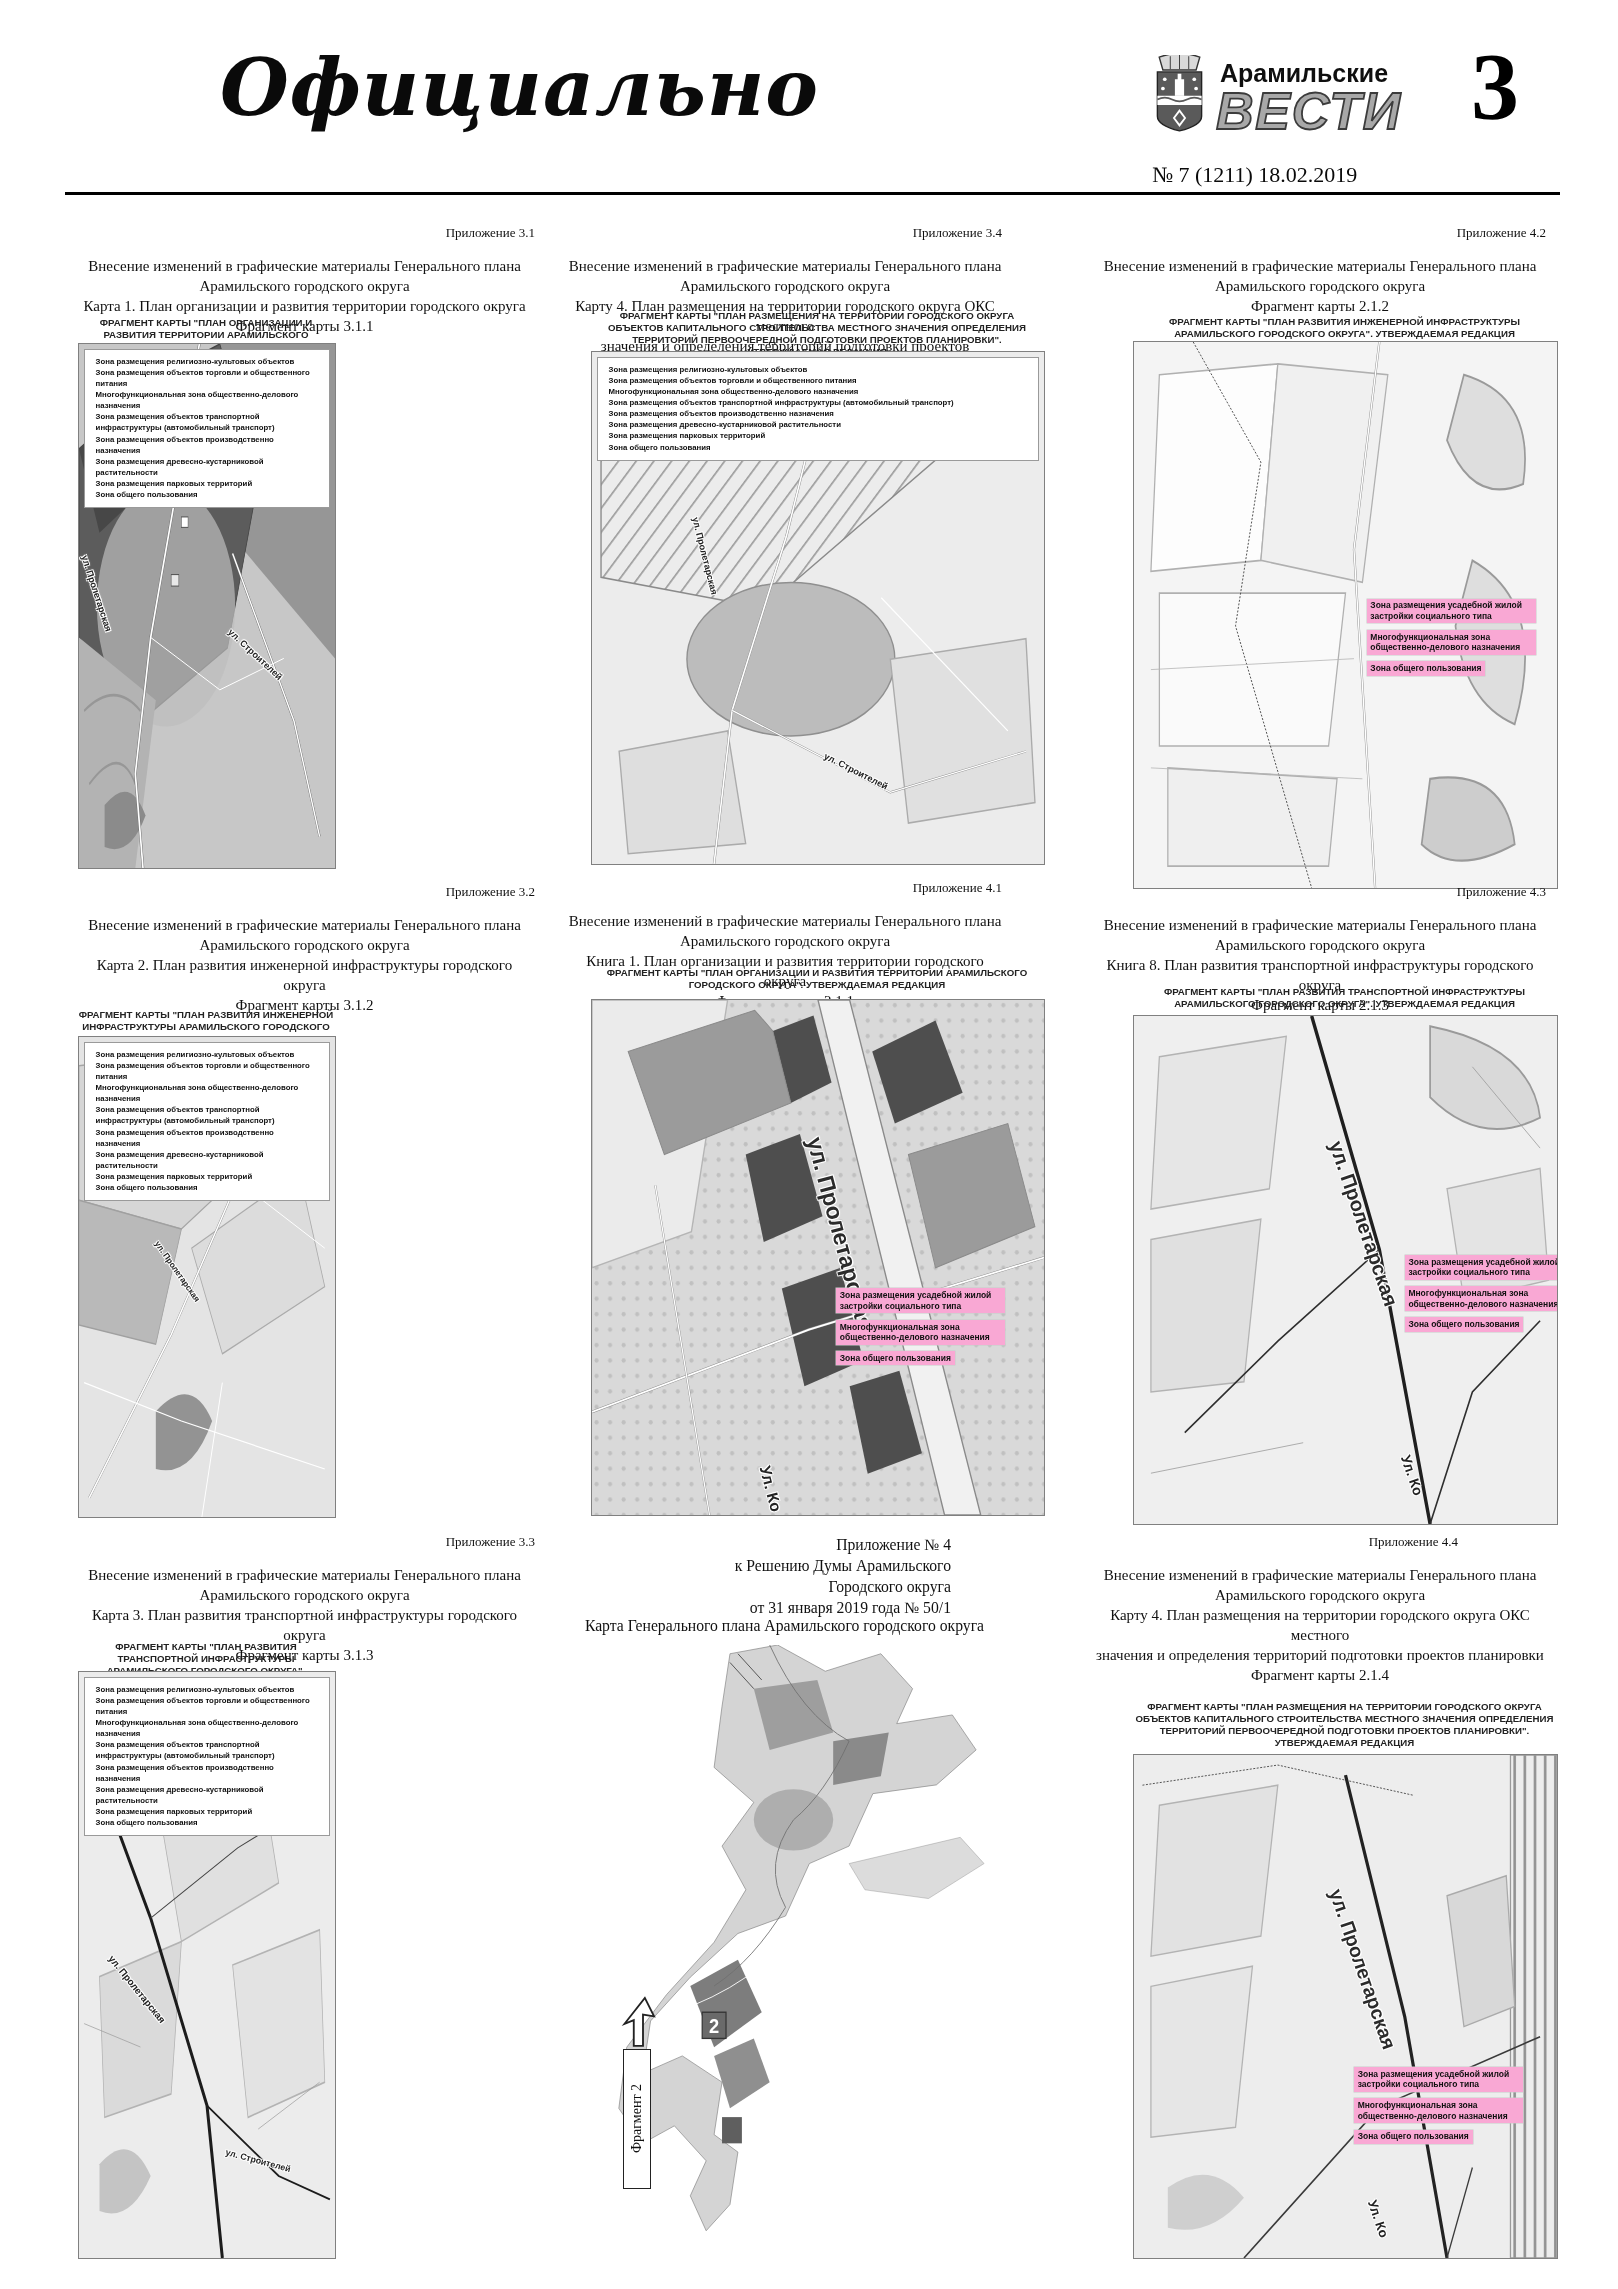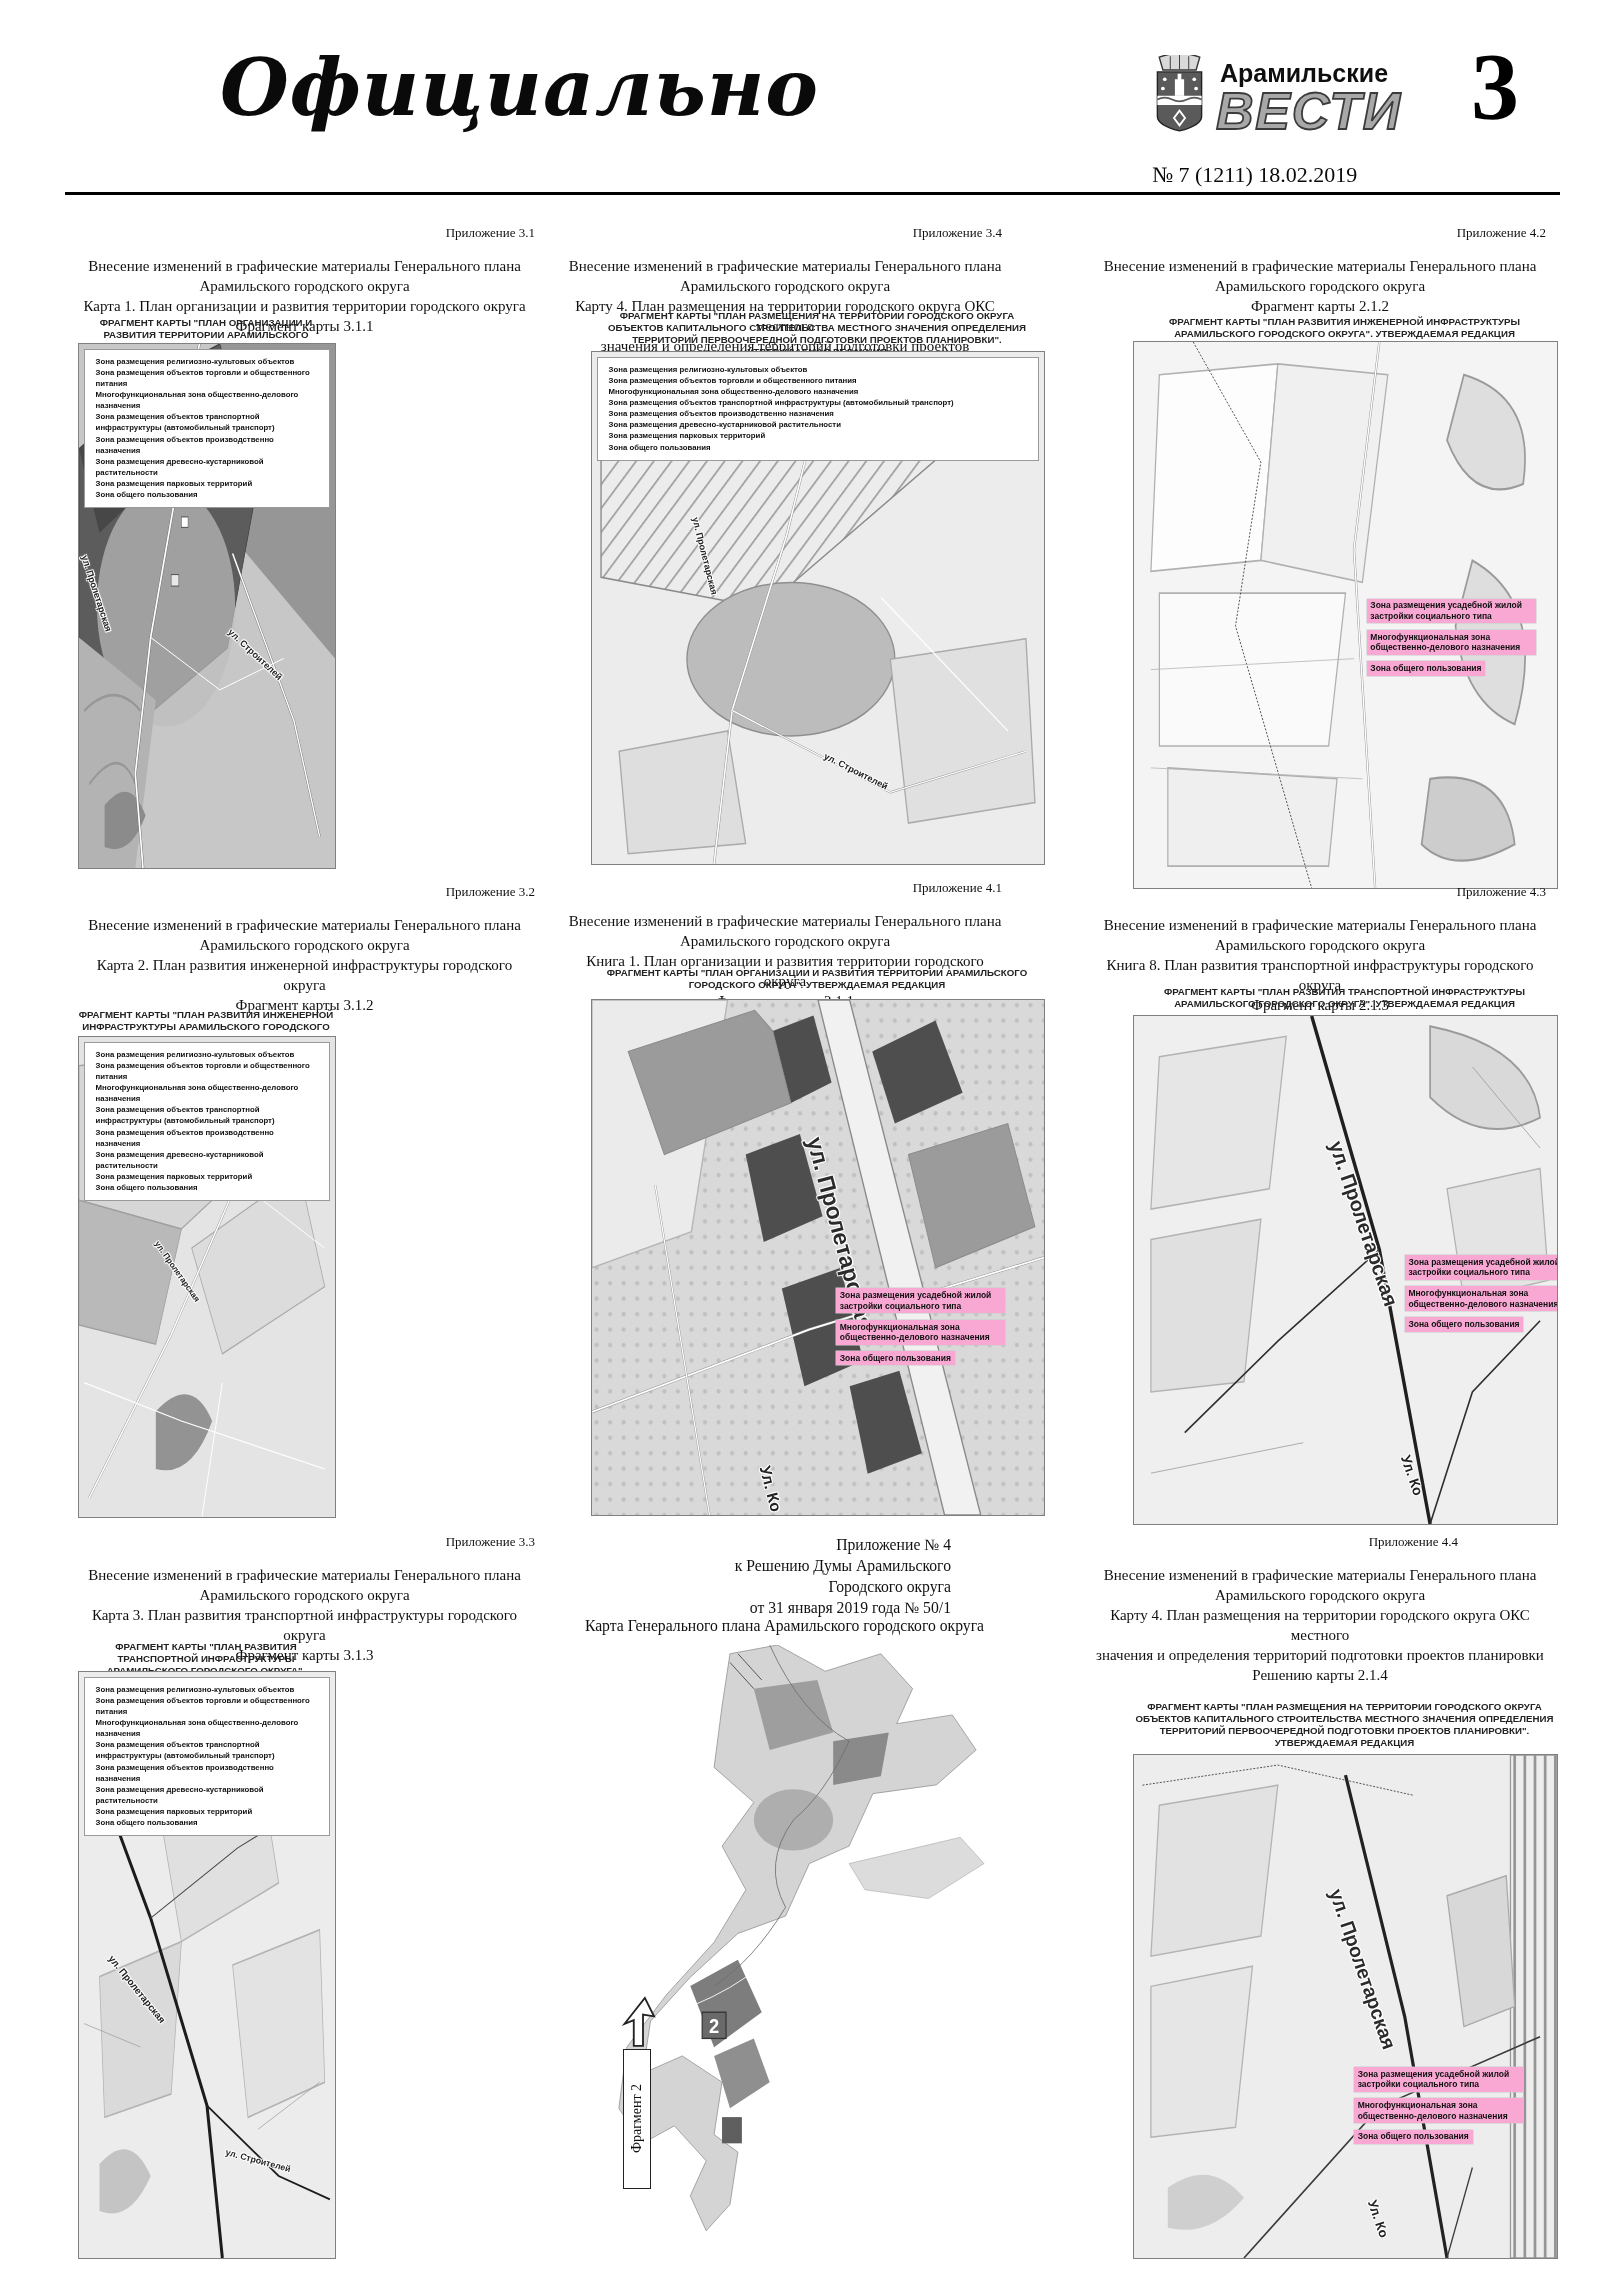--- a/index.html
+++ b/index.html
@@ -319,21 +319,21 @@
   </section>
   <div class="abs map-title-line" style="left:554px;top:1617px;width:461px;">Карта Генерального плана Арамильского городского округа</div>
 
   <section class="abs" style="left:1094px;top:1534px;width:452px;">
     <div class="appendix" style="padding-right:88px;">Приложение 4.4</div>
     <div>
         <div class="title-line">Внесение изменений в графические материалы Генерального плана</div>
         <div class="title-line">Арамильского городского округа</div>
         <div class="title-line">Карту 4.  План размещения на территории городского округа ОКС местного</div>
         <div class="title-line">значения и определения территорий подготовки проектов планировки</div>
-        <div class="title-line">Решению карты 2.1.4</div>
+        <div class="title-line">Фрагмент карты 2.1.4</div>
       </div>
   </section>
 
   <div class="abs map-caption" style="left:78px;top:1641px;width:256px;">ФРАГМЕНТ КАРТЫ "ПЛАН РАЗВИТИЯ ТРАНСПОРТНОЙ ИНФРАСТРУКТУРЫ АРАМИЛЬСКОГО ГОРОДСКОГО ОКРУГА". УТВЕРЖДАЕМАЯ РЕДАКЦИЯ</div>
   <div class="abs map-caption" style="left:1133px;top:1701px;width:423px;">ФРАГМЕНТ КАРТЫ "ПЛАН РАЗМЕЩЕНИЯ НА ТЕРРИТОРИИ ГОРОДСКОГО ОКРУГА ОБЪЕКТОВ КАПИТАЛЬНОГО СТРОИТЕЛЬСТВА МЕСТНОГО ЗНАЧЕНИЯ  ОПРЕДЕЛЕНИЯ ТЕРРИТОРИЙ ПЕРВООЧЕРЕДНОЙ ПОДГОТОВКИ ПРОЕКТОВ ПЛАНИРОВКИ". УТВЕРЖДАЕМАЯ РЕДАКЦИЯ</div>
 
   <div class="map" style="left:78px;top:1671px;width:256px;height:586px;background:#ececec;">
     <svg class="fill" viewBox="0 0 100 100" preserveAspectRatio="none">
       <rect width="100" height="100" fill="#ececec"></rect>
       <polygon points="30,20 70,14 78,36 40,46" fill="#e0e0e0" stroke="#b3b3b3" stroke-width=".3"></polygon>

